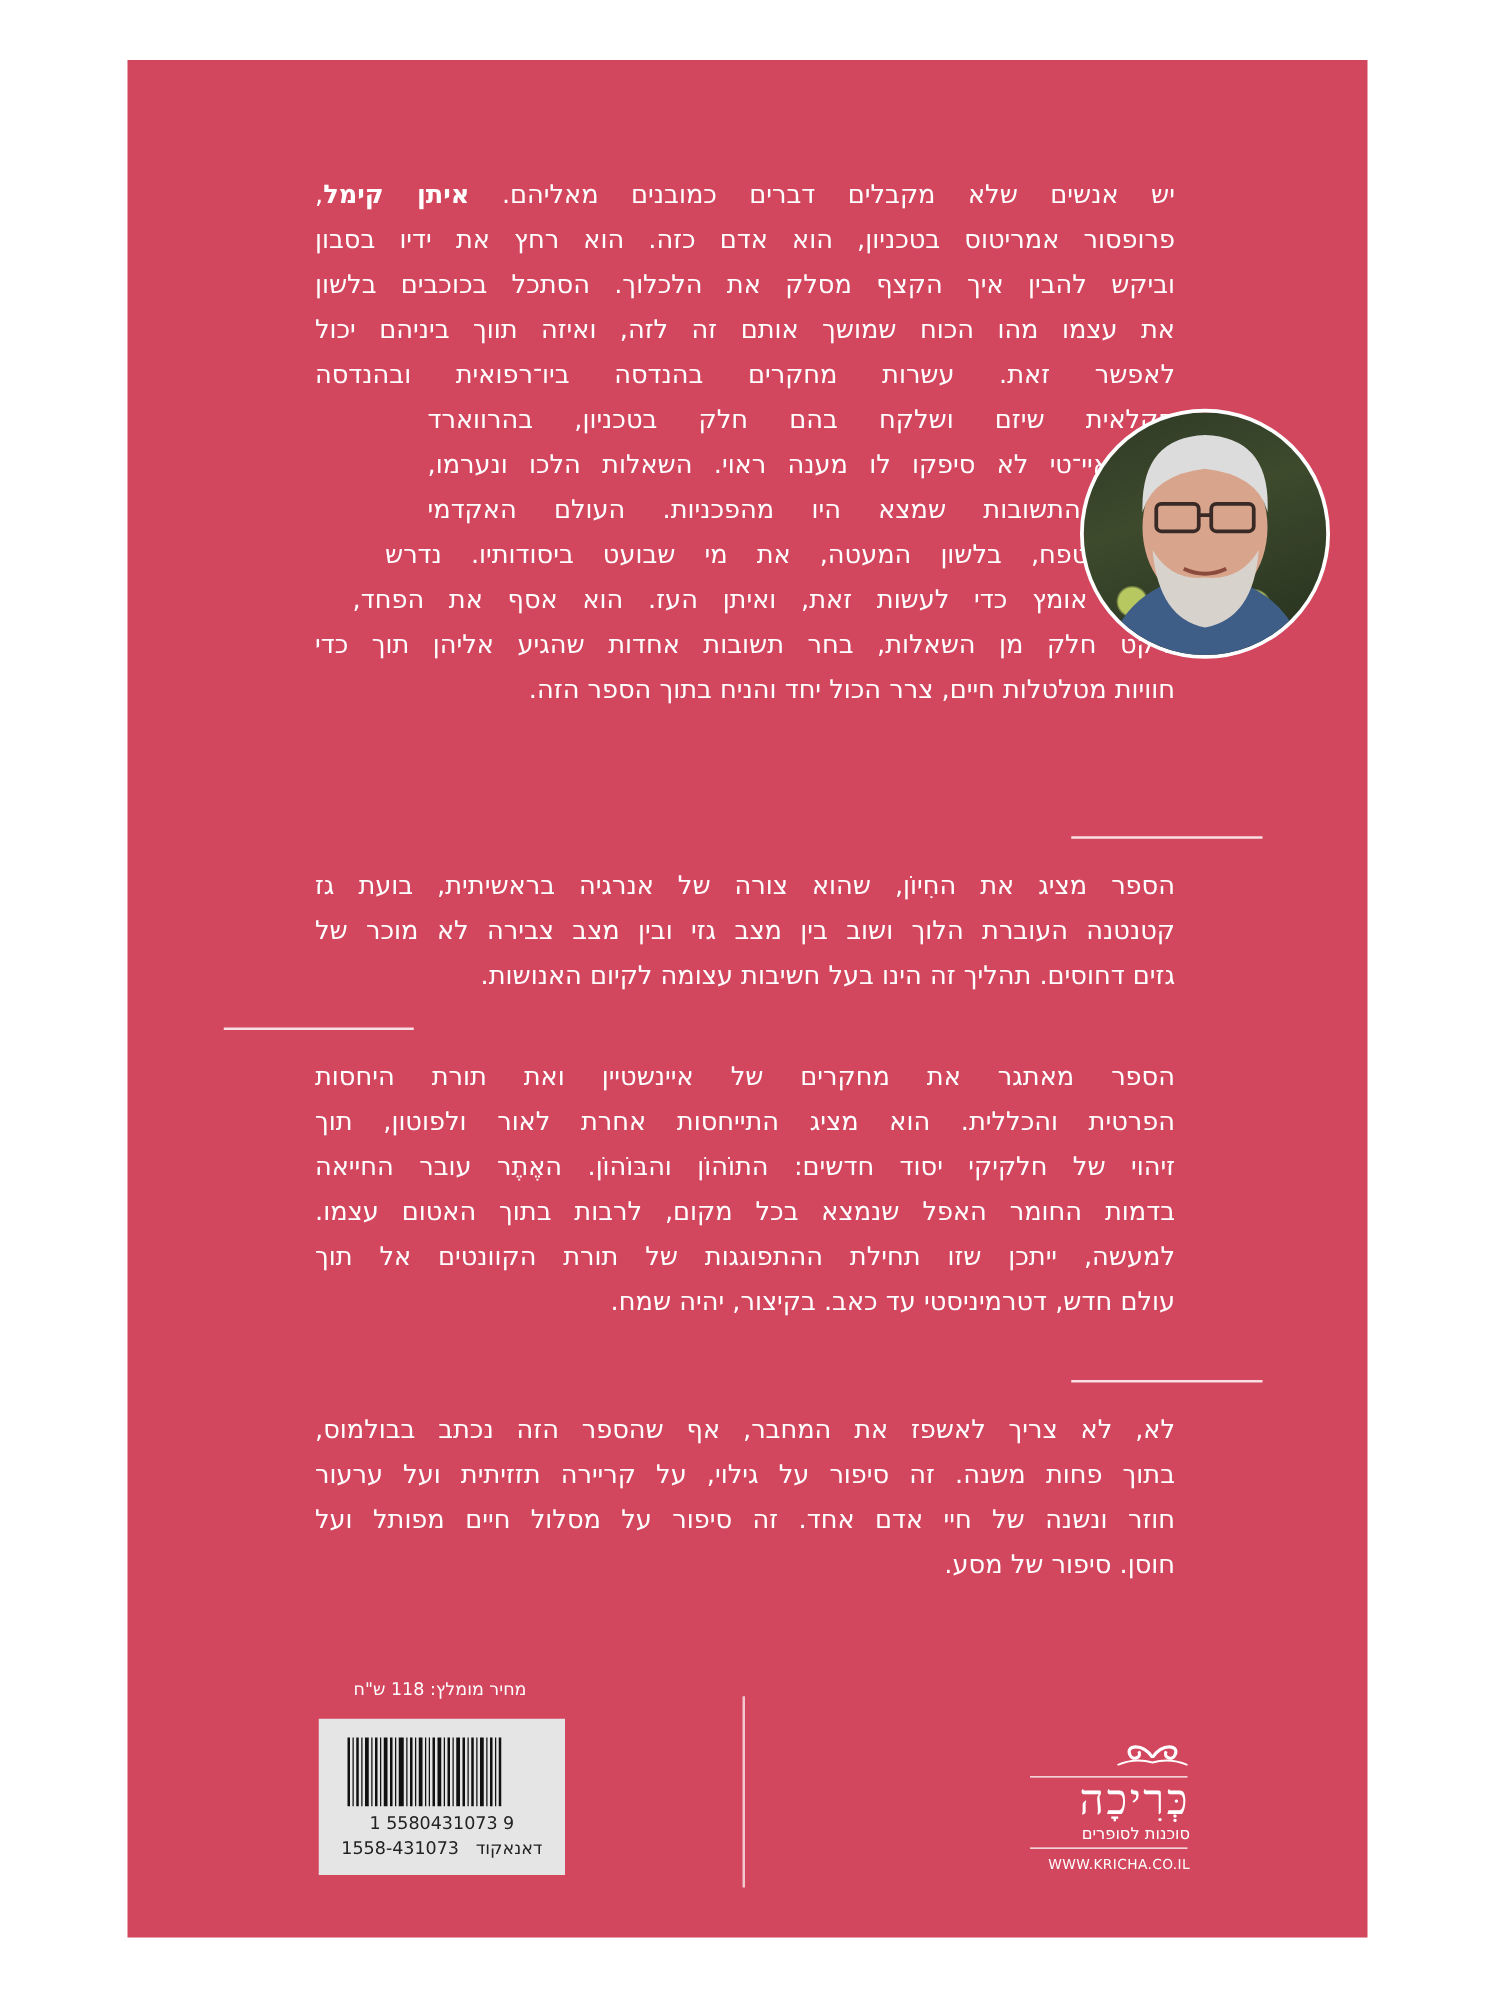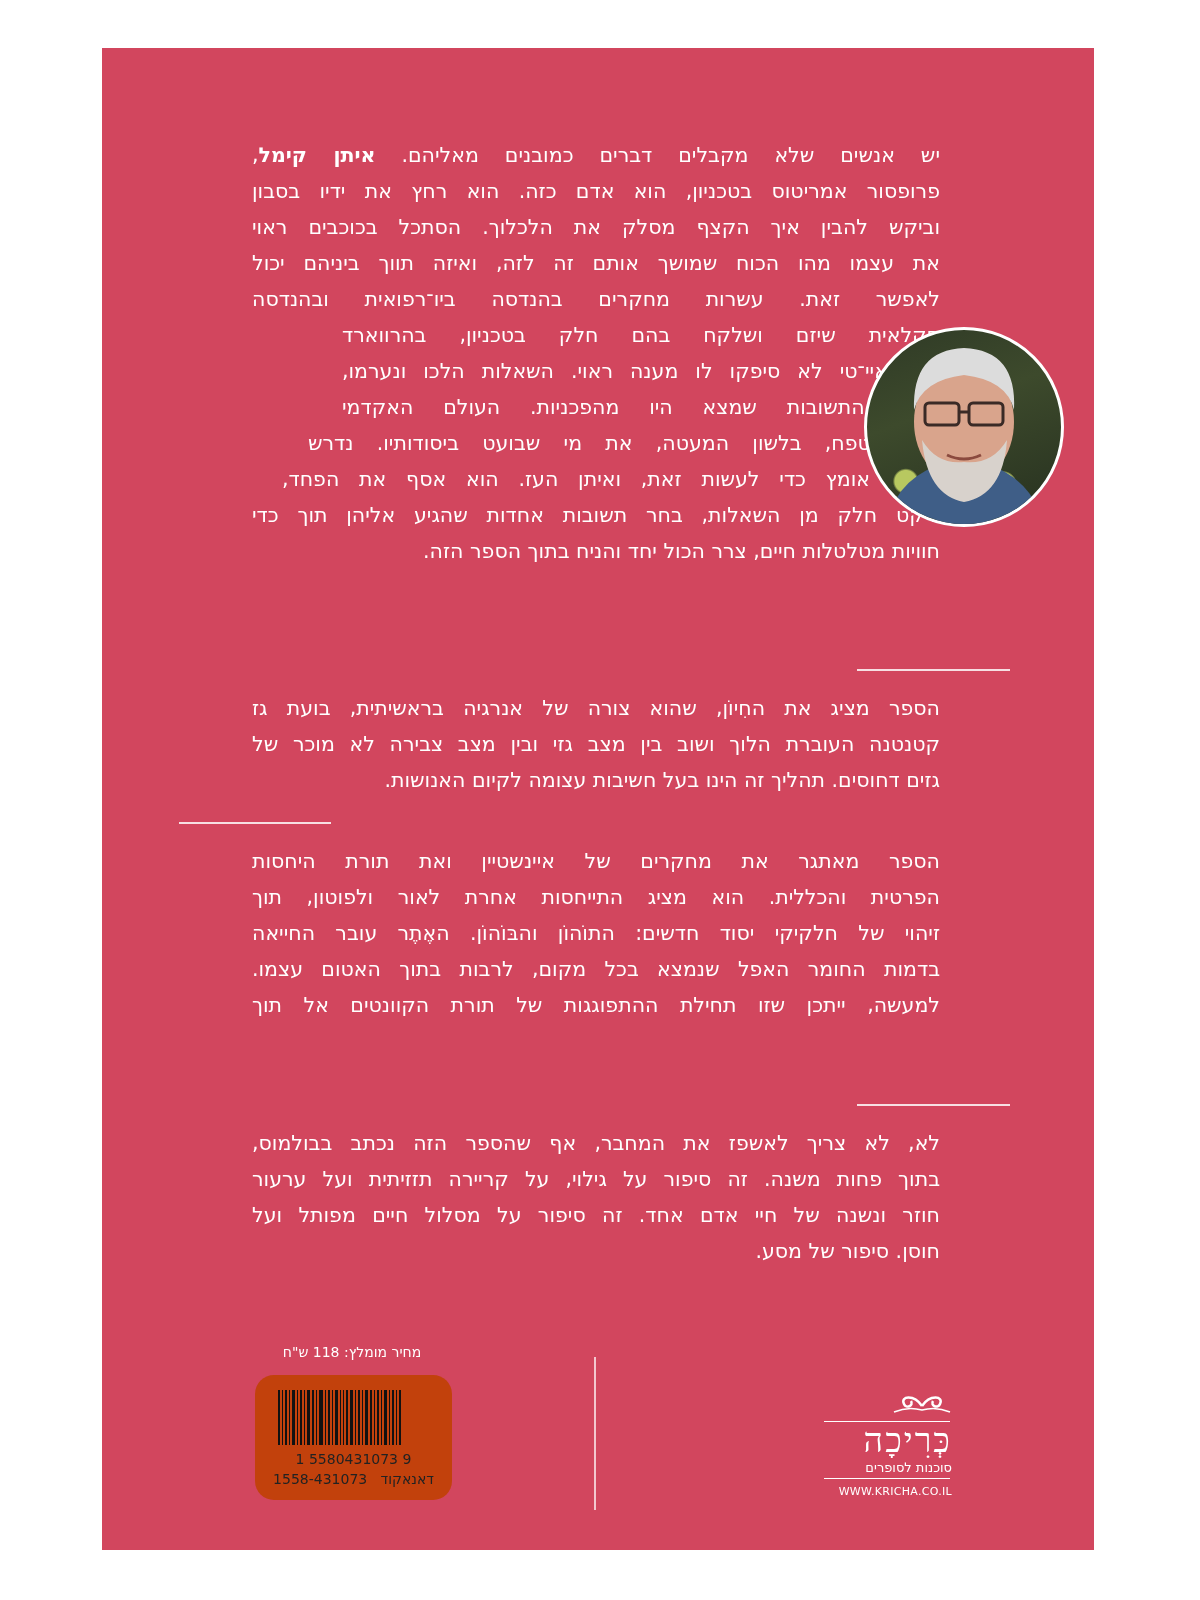--- a/index.html
+++ b/index.html
@@ -21,41 +21,41 @@
     border:3px solid #ffffff; overflow:hidden;
     background:radial-gradient(circle at 70% 80%, #c4d36a 0 6%, transparent 7%),
                radial-gradient(circle at 20% 78%, #b8c860 0 5%, transparent 6%),
                linear-gradient(160deg,#2f3a26 0%,#3d4a2c 40%,#26301f 100%);
   }
   .price {
     position:absolute; left:252px; top:1344px; width:200px; text-align:center; direction:rtl;
     color:#fff; font-size:14px; font-family:"DejaVu Sans",sans-serif;
   }
   .barcode-box {
-    position:absolute; left:255px; top:1375px; width:197px; height:125px; background:#c2410c;border-radius:19px;
+    position:absolute; left:255px; top:1375px; width:197px; height:125px; background:#e5e5e5;
   }
   .bars { position:absolute; left:23px; top:15px; width:151px; height:55px; display:flex; align-items:stretch; }
   .bars span { display:block; background:#111; margin-right:2px; }
   .bc-num { position:absolute; left:0; width:100%; text-align:center; color:#222; font-size:14px; }
   .vline { position:absolute; left:594px; top:1357px; width:2px; height:153px; background:#f3c7cf; }
   .logo { position:absolute; left:822px; top:1392px; width:130px; text-align:right; color:#fff; }
   .logo-name { font-family:"DejaVu Serif",serif; font-size:34px; line-height:36px; direction:rtl; letter-spacing:2px; }
   .logo-sub { font-size:13px; direction:rtl; margin-top:2px; }
   .logo-url { font-size:11px; margin-top:6px; letter-spacing:0.3px; }
   .logo-rule { height:1px; background:#fff; margin:3px 2px 0 2px; }
 </style>
 </head>
 <body>
 
 <div class="cover" data-name="book-back-cover"></div>
 
 <div class="para" data-name="blurb-paragraph-1" style="right:260px; top:137px; width:688px; font-size:20.5px; line-height:36px;">
   <span class="line" data-name="blurb-line" style="width:688px;"><span data-name="text-span">יש אנשים שלא מקבלים דברים כמובנים מאליהם. </span><span class="bold" data-name="author-name">איתן קימל</span><span data-name="text-span">,</span></span>
   <span class="line" data-name="blurb-line" style="width:688px;">פרופסור אמריטוס בטכניון, הוא אדם כזה. הוא רחץ את ידיו בסבון</span>
-  <span class="line" data-name="blurb-line" style="width:688px;">וביקש להבין איך הקצף מסלק את הלכלוך. הסתכל בכוכבים ראוי</span>
+  <span class="line" data-name="blurb-line" style="width:688px;">וביקש להבין איך הקצף מסלק את הלכלוך. הסתכל בכוכבים בלשון</span>
   <span class="line" data-name="blurb-line" style="width:688px;">את עצמו מהו הכוח שמושך אותם זה לזה, ואיזה תווך ביניהם יכול</span>
   <span class="line" data-name="blurb-line" style="width:688px;">לאפשר זאת. עשרות מחקרים בהנדסה ביו־רפואית ובהנדסה</span>
   <span class="line" data-name="blurb-line" style="width:598px;">חקלאית שיזם ושלקח בהם חלק בטכניון, בהרווארד</span>
   <span class="line" data-name="blurb-line" style="width:598px;">ובאם־איי־טי לא סיפקו לו מענה ראוי. השאלות הלכו ונערמו,</span>
   <span class="line" data-name="blurb-line" style="width:598px;">ומעט התשובות שמצא היו מהפכניות. העולם האקדמי</span>
   <span class="line" data-name="blurb-line" style="width:632px;">אינו מטפח, בלשון המעטה, את מי שבועט ביסודותיו. נדרש</span>
   <span class="line" data-name="blurb-line" style="width:658px;">הרבה אומץ כדי לעשות זאת, ואיתן העז. הוא אסף את הפחד,</span>
   <span class="line" data-name="blurb-line" style="width:688px;">ליקט חלק מן השאלות, בחר תשובות אחדות שהגיע אליהן תוך כדי</span>
   <span class="line last" data-name="blurb-line" style="width:688px;">חוויות מטלטלות חיים, צרר הכול יחד והניח בתוך הספר הזה.</span>
 </div>
@@ -87,20 +87,21 @@
 </div>
 
 <div class="divider" data-name="section-divider" style="left:179px; top:822px; width:152px;"></div>
 
 <div class="para" data-name="blurb-paragraph-3" style="left:252px; top:843px; width:688px; font-size:20.5px; line-height:36px;">
   <span class="line" data-name="blurb-line" style="width:688px;">הספר מאתגר את מחקרים של איינשטיין ואת תורת היחסות</span>
   <span class="line" data-name="blurb-line" style="width:688px;">הפרטית והכללית. הוא מציג התייחסות אחרת לאור ולפוטון, תוך</span>
   <span class="line" data-name="blurb-line" style="width:688px;">זיהוי של חלקיקי יסוד חדשים: התוֹהוֹן והבּוֹהוֹן. האֶתֶר עובר החייאה</span>
   <span class="line" data-name="blurb-line" style="width:688px;">בדמות החומר האפל שנמצא בכל מקום, לרבות בתוך האטום עצמו.</span>
   <span class="line" data-name="blurb-line" style="width:688px;">למעשה, ייתכן שזו תחילת ההתפוגגות של תורת הקוונטים אל תוך</span>
+  <span class="line last" data-name="blurb-line" style="width:688px;">עולם חדש, דטרמיניסטי עד כאב. בקיצור, יהיה שמח.</span>
 </div>
 
 <div class="divider" data-name="section-divider" style="left:857px; top:1104px; width:153px;"></div>
 
 <div class="para" data-name="blurb-paragraph-4" style="left:252px; top:1125px; width:688px; font-size:20.5px; line-height:36px;">
   <span class="line" data-name="blurb-line" style="width:688px;">לא, לא צריך לאשפז את המחבר, אף שהספר הזה נכתב בבולמוס,</span>
   <span class="line" data-name="blurb-line" style="width:688px;">בתוך פחות משנה. זה סיפור על גילוי, על קריירה תזזיתית ועל ערעור</span>
   <span class="line" data-name="blurb-line" style="width:688px;">חוזר ונשנה של חיי אדם אחד. זה סיפור על מסלול חיים מפותל ועל</span>
   <span class="line last" data-name="blurb-line" style="width:688px;">חוסן. סיפור של מסע.</span>
 </div>

